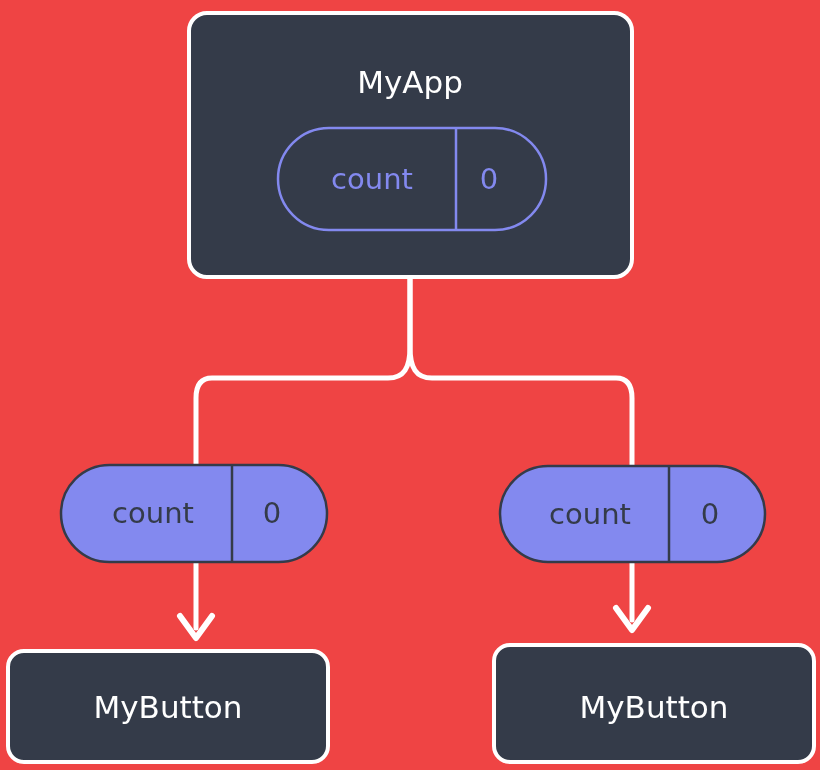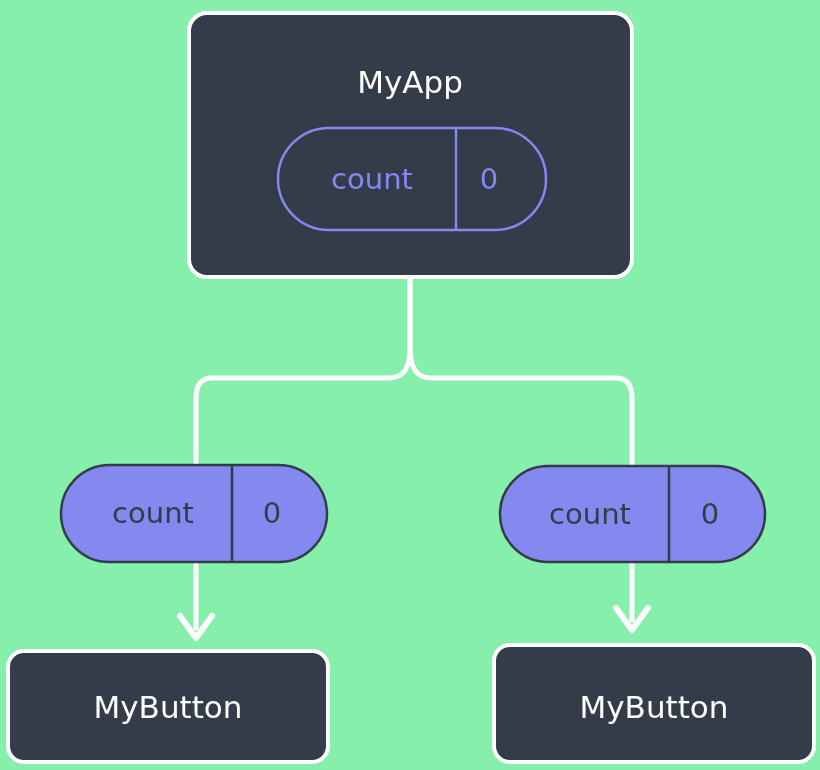--- a/index.html
+++ b/index.html
@@ -13,21 +13,21 @@
     position: relative;
     overflow: hidden;
     font-family: "DejaVu Sans", "Liberation Sans", sans-serif;
   }
 
   #stage {
     position: absolute;
     left: 0; top: 0;
     width: 820px;
     height: 770px;
-    background: #86efac;
+    background: #ef4444;
   }
 
   svg.layer {
     position: absolute;
     left: 0; top: 0;
     width: 820px;
     height: 770px;
     overflow: visible;
   }
 

